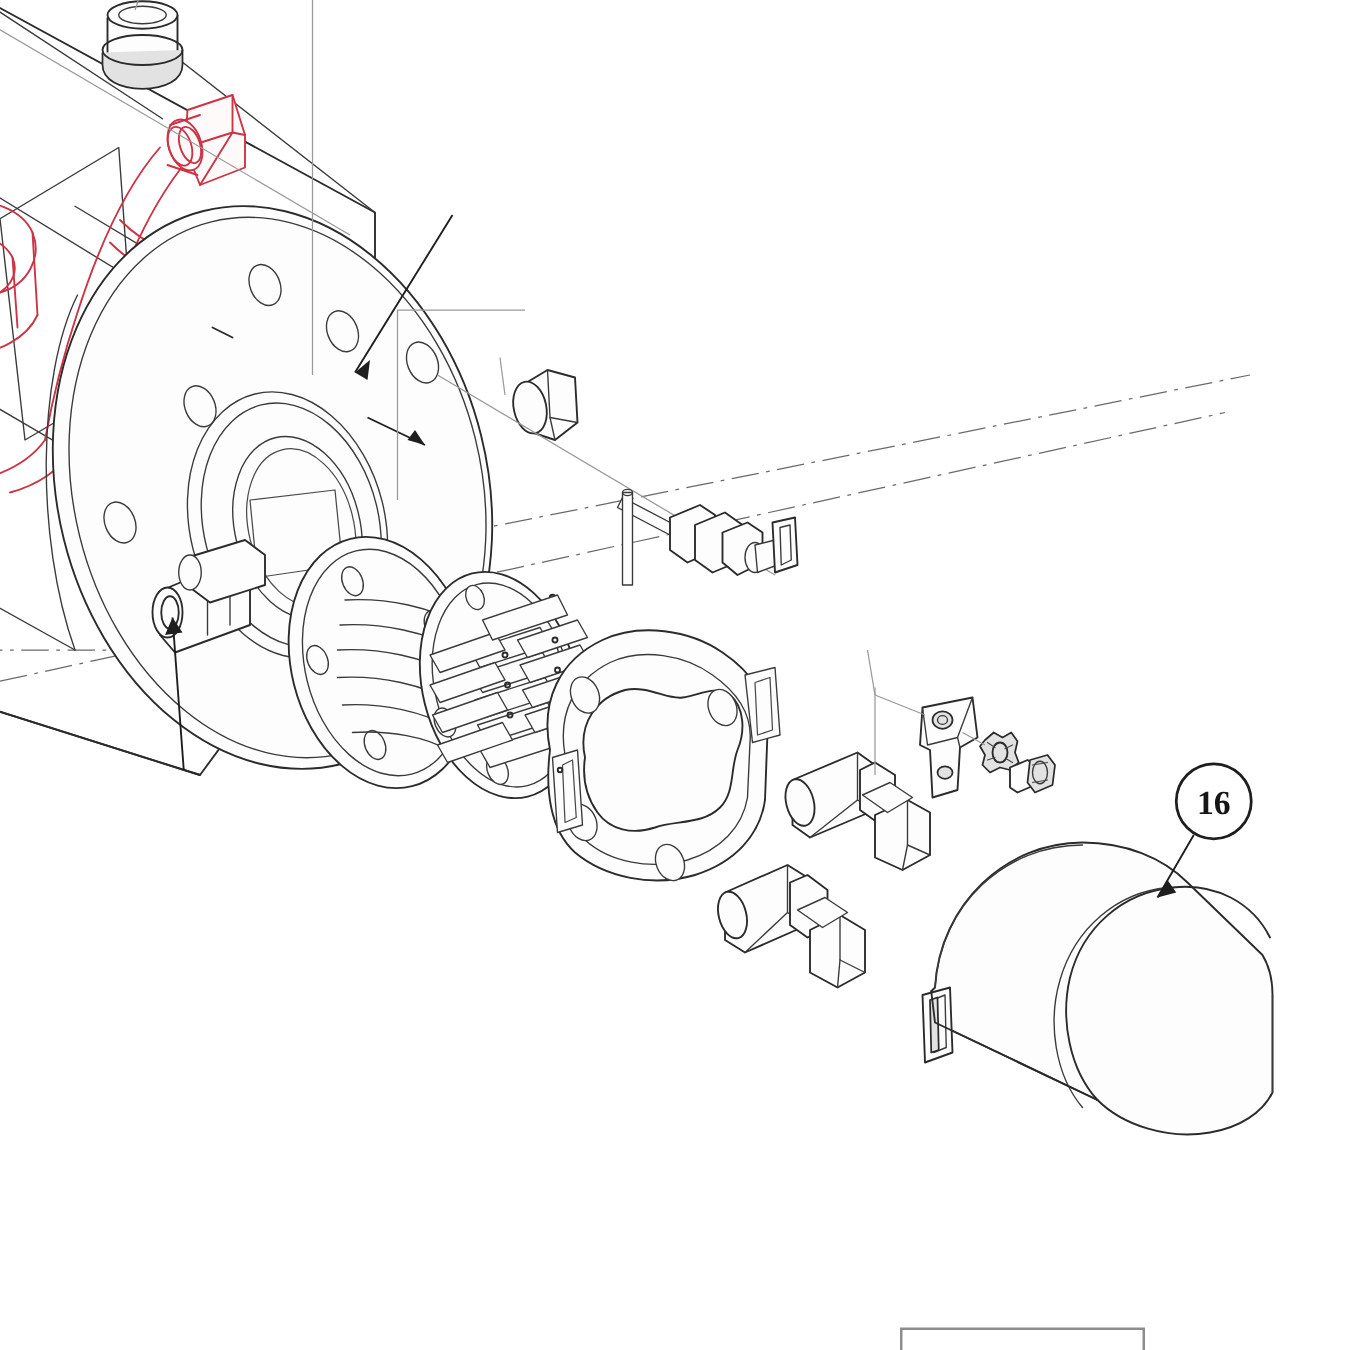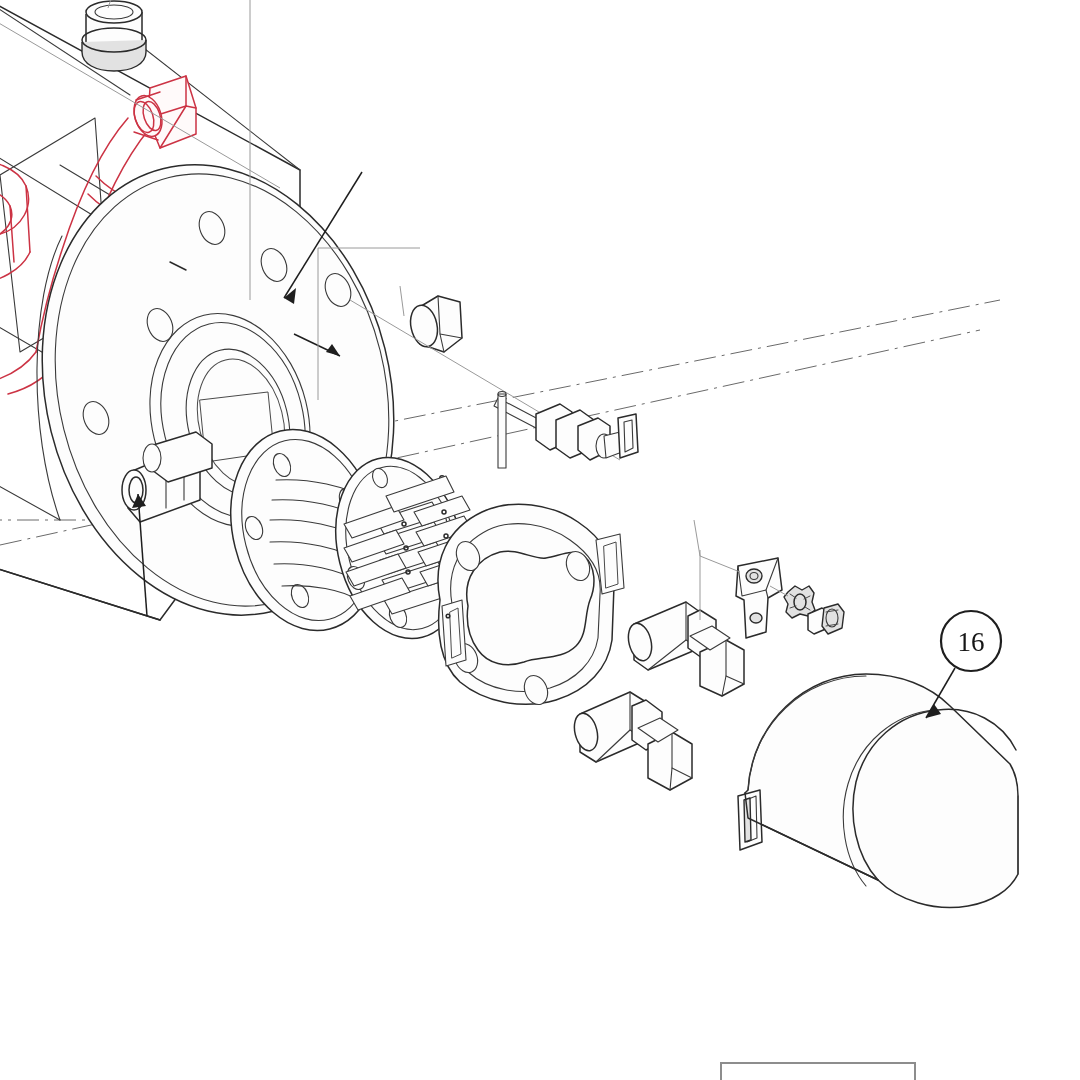--- a/index.html
+++ b/index.html
@@ -12,20 +12,21 @@
     width: 1080px;
     height: 1080px;
     overflow: hidden;
     font-family: "Liberation Serif", serif;
   }
   #diagram-root {
     position: relative;
     width: 1080px;
     height: 1080px;
     background: #ffffff;
+    font-weight: bold;
   }
   #diagram-svg {
     position: absolute;
     top: 0;
     left: 0;
     width: 1080px;
     height: 1080px;
   }
   .ln   { fill: none; stroke: #2b2b2b; stroke-width: 1.5; stroke-linejoin: round; stroke-linecap: round; }
   .ln-t { fill: none; stroke: #3a3a3a; stroke-width: 1.1; stroke-linejoin: round; stroke-linecap: round; }

